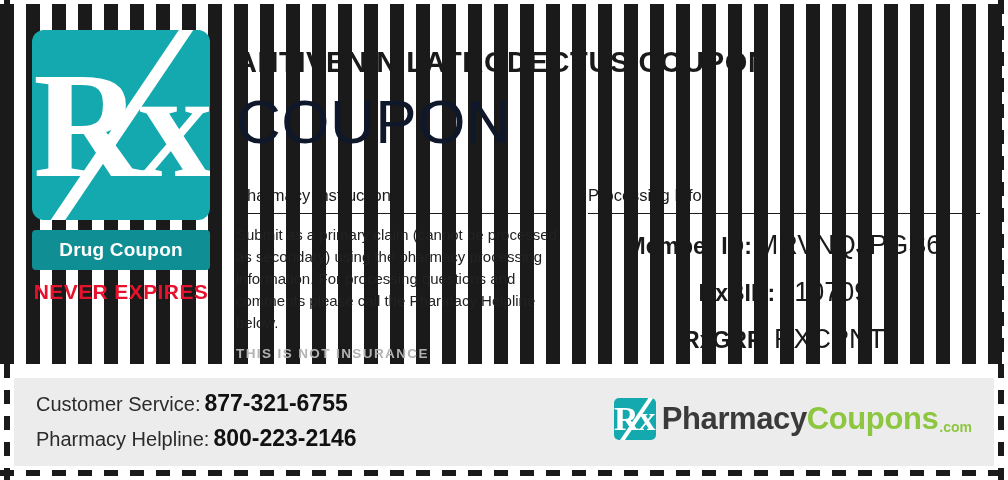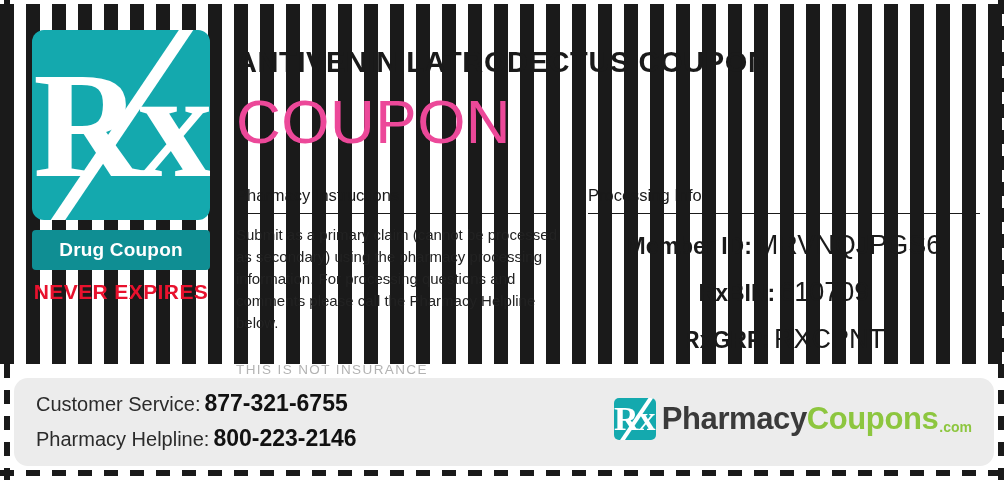--- a/index.html
+++ b/index.html
@@ -126,21 +126,21 @@
   .drug-name {
     font-size: 29px;
     font-weight: bold;
     color: #1a1a1a;
     letter-spacing: .6px;
     white-space: nowrap;
   }
   .coupon-word {
     margin-top: 12px;
     font-size: 62px;
-    color: #ec4899;
+    color: #0f172a;
     letter-spacing: .5px;
     line-height: 1;
   }
 
   
   .cols {
     position: absolute;
     left: 222px;
     top: 172px;
     right: 14px;
@@ -169,25 +169,25 @@
     background: #1a1a1a;
     width: 100%;
   }
   .instructions {
     margin-top: 10px;
     font-size: 15px;
     line-height: 22px;
     color: #222222;
   }
   .not-insurance {
-    margin-top: 28px;
+    margin-top: 12px;
     font-size: 13.5px;
     letter-spacing: 1.4px;
     color: #b3b3b3;
-    font-weight: normal;
+    font-weight: bold;
   }
 
   .info-row {
     margin-top: 16px;
     text-align: center;
     white-space: nowrap;
   }
   .info-row .lbl {
     font-size: 23px;
     font-weight: bold;
@@ -199,21 +199,20 @@
     margin-left: 4px;
   }
 
   
   .footer {
     position: absolute;
     left: 0; right: 0;
     top: 364px;
     height: 88px;
     background: #ececec;
-    border-radius: 14px;
   }
   .footer-left {
     position: absolute;
     left: 22px;
     top: 12px;
   }
   .f-line {
     font-size: 20px;
     color: #2b2b2b;
     margin-bottom: 8px;

